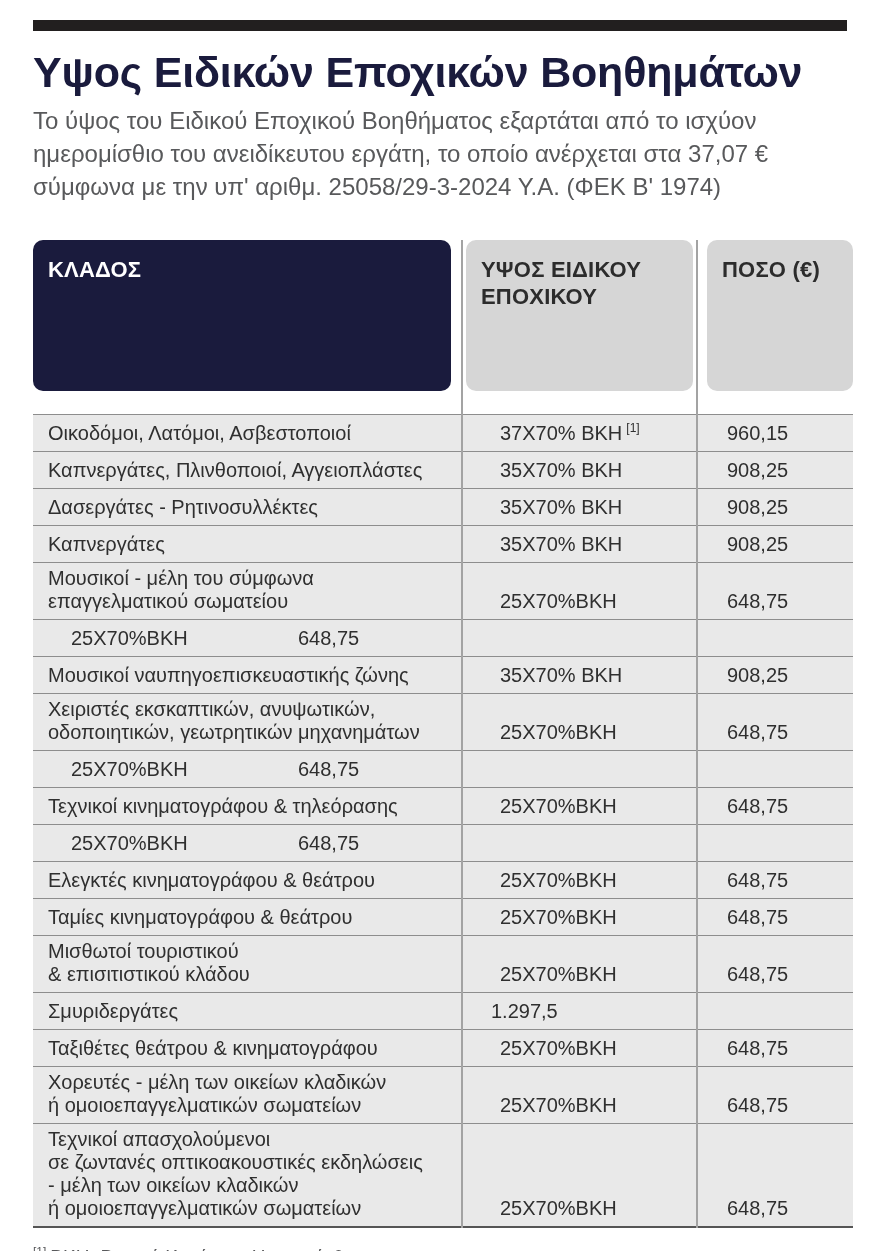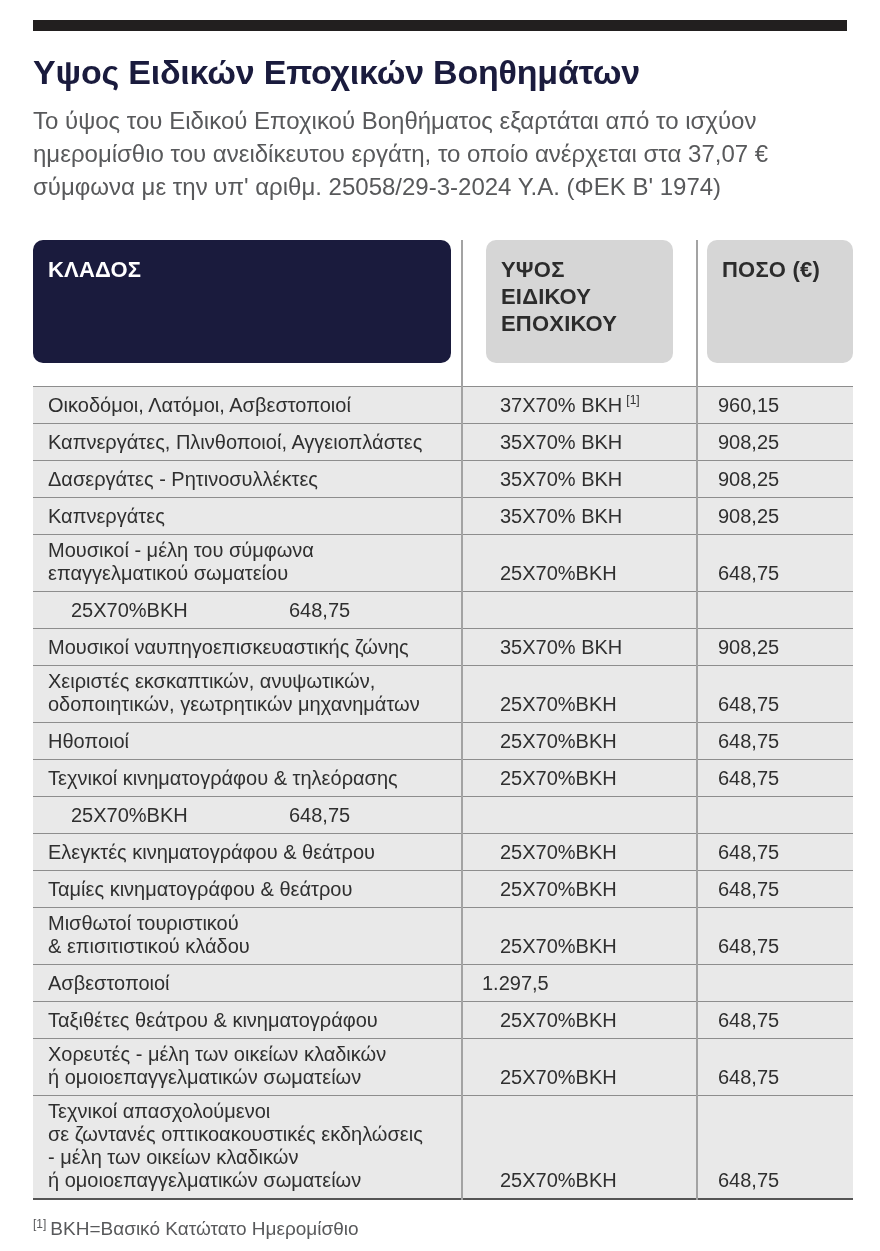--- a/index.html
+++ b/index.html
@@ -9,51 +9,51 @@
   }
   *{box-sizing:border-box}
   html,body{margin:0;padding:0;background:#fff}
   .page{
     width:880px;height:1251px;background:#fff;overflow:hidden;position:relative;
     padding:20px 27px 0 33px;
     font-family:"Liberation Sans","DejaVu Sans",sans-serif;
   }
   .top-bar{width:814px;height:11px;background:var(--top-bar)}
   h1.page-title{
-    margin:21px 0 12px 0;font-size:34px;line-height:40px;font-weight:bold;
+    margin:21px 0 12px 0;font-size:43px;line-height:40px;font-weight:bold;
     color:var(--navy);letter-spacing:-0.2px;
   }
   p.intro{
     margin:0;max-width:800px;font-size:24px;line-height:33px;color:var(--muted-text);
   }
   .table-wrap{position:relative;width:820px;margin-top:37px}
   .vline{position:absolute;top:0;bottom:0;width:2px;background:var(--column-line);z-index:2}
   .vline-1{left:428px}
   .vline-2{left:663px}
-  .thead{display:flex;height:123px;margin-bottom:23px}
+  .thead{display:flex;height:151px;margin-bottom:23px}
   .hc1{width:429px}.hc2{width:235px}.hc3{width:156px}
   .hbox{
     height:100%;border-radius:10px;padding:16px 15px;font-weight:bold;
     font-size:22px;line-height:27px;letter-spacing:0.2px;
   }
   .hbox-dark{background:var(--navy);color:#ffffff;margin-right:11px}
   .hbox-gray{background:var(--header-box-bg);color:#2c2c2c}
-  .hc2 .hbox{margin:0 24px}
+  .hc2 .hbox{margin:0 4px}
   .hc3 .hbox{margin-left:10px}
   .tbody{width:820px}
   .trow{display:flex;background:var(--row-bg);border-top:1px solid var(--row-line)}
   .trow:last-child{border-bottom:2px solid var(--table-bottom-line)}
   .cell{
     display:flex;align-items:flex-end;min-height:36px;
     padding-top:4px;padding-bottom:6px;
     font-size:20px;line-height:23px;color:var(--body-text);
   }
   .c1{width:429px;padding-left:15px;padding-right:24px;white-space:pre-line}
   .c2{width:236px;padding-left:38px;padding-right:6px}
-  .c3{width:124px;padding-left:20px;padding-right:6px}
+  .c3{width:124px;padding-left:29px;padding-right:6px}
   .cell sup{font-size:12px;line-height:1;vertical-align:super;margin-left:4px}
   p.footnote{
     margin:13px 0 0 0;font-size:19px;line-height:22px;color:var(--muted-text);
   }
   p.footnote sup{font-size:12px;margin-right:4px}
 </style>
 </head>
 <body>
 
 <div class="page">
@@ -131,21 +131,20 @@
         </div>
         <div class="trow">
           <div class="cell c1">Χειριστές εκσκαπτικών, ανυψωτικών,
 οδοποιητικών, γεωτρητικών μηχανημάτων</div>
           <div class="cell c2">
             <span>25X70%ΒΚΗ</span>
           </div>
           <div class="cell c3">648,75</div>
         </div>
         <div class="trow">
-          <div class="cell c1">Ηθοποιοί</div>
           <div class="cell c2">
             <span>25X70%ΒΚΗ</span>
           </div>
           <div class="cell c3">648,75</div>
         </div>
         <div class="trow">
           <div class="cell c1">Τεχνικοί κινηματογράφου &amp; τηλεόρασης</div>
           <div class="cell c2">
             <span>25X70%ΒΚΗ</span>
           </div>
@@ -173,21 +172,21 @@
         </div>
         <div class="trow">
           <div class="cell c1">Μισθωτοί τουριστικού
 &amp; επισιτιστικού κλάδου</div>
           <div class="cell c2">
             <span>25X70%ΒΚΗ</span>
           </div>
           <div class="cell c3">648,75</div>
         </div>
         <div class="trow">
-          <div class="cell c1">Ασβεστοποιοί</div>
+          <div class="cell c1">Σμυριδεργάτες</div>
           <div class="cell c3">1.297,5</div>
         </div>
         <div class="trow">
           <div class="cell c1">Ταξιθέτες θεάτρου &amp; κινηματογράφου</div>
           <div class="cell c2">
             <span>25X70%ΒΚΗ</span>
           </div>
           <div class="cell c3">648,75</div>
         </div>
         <div class="trow">

